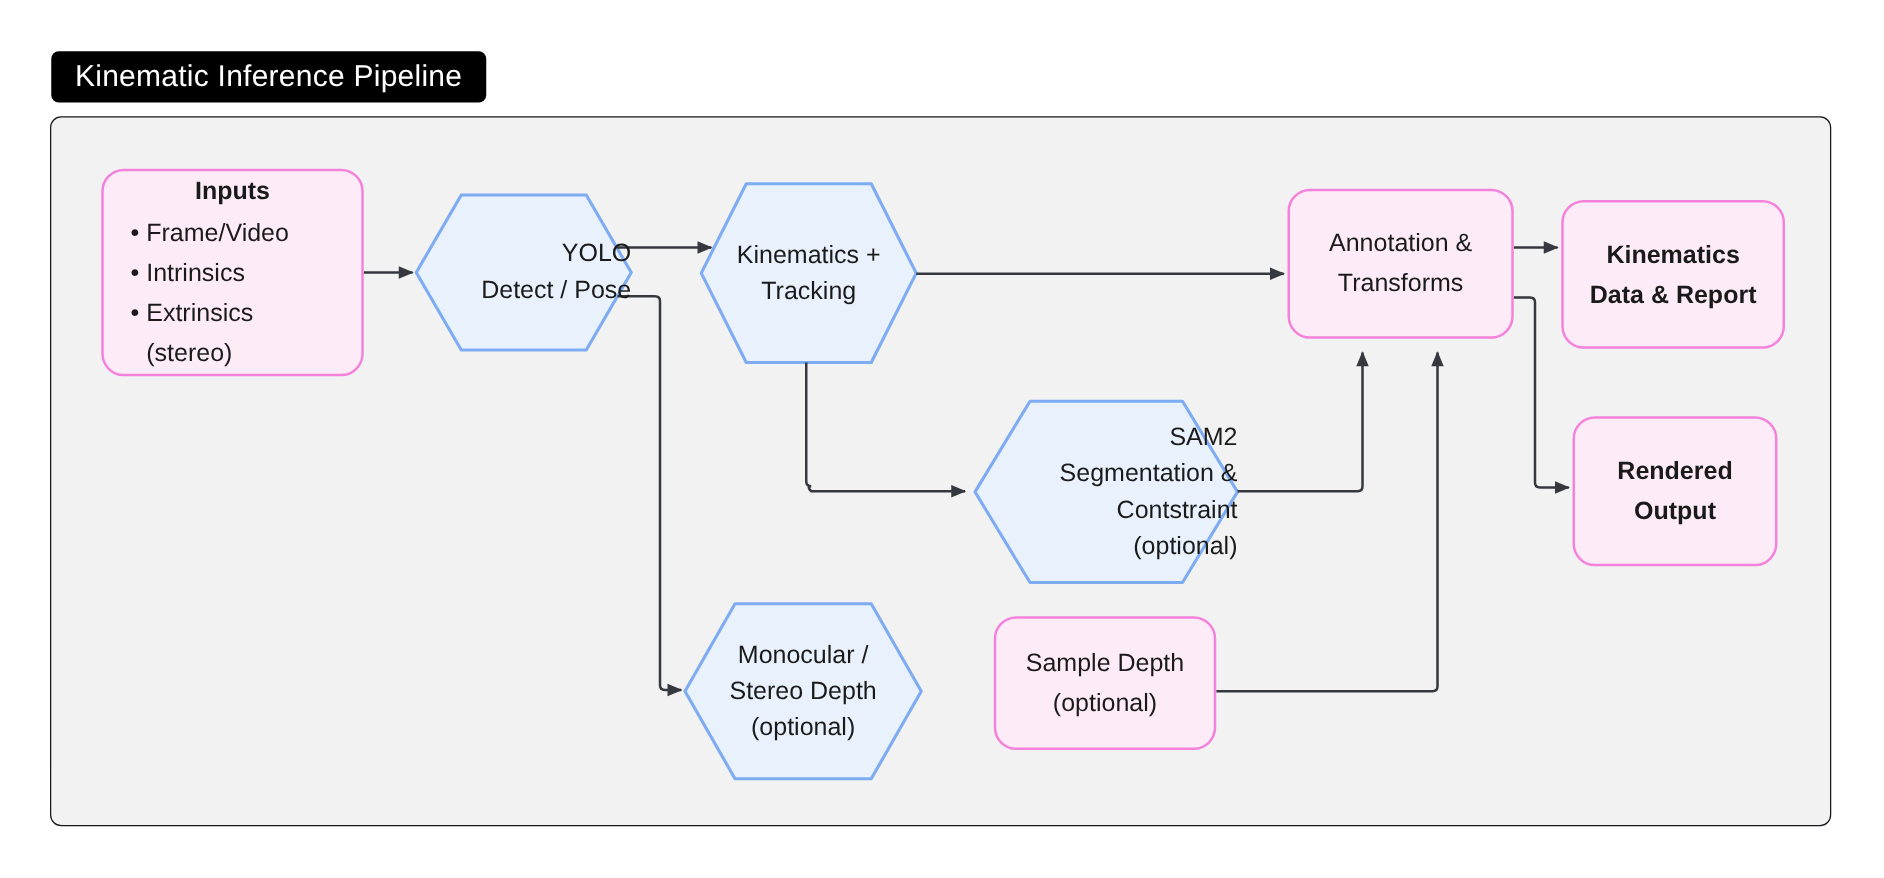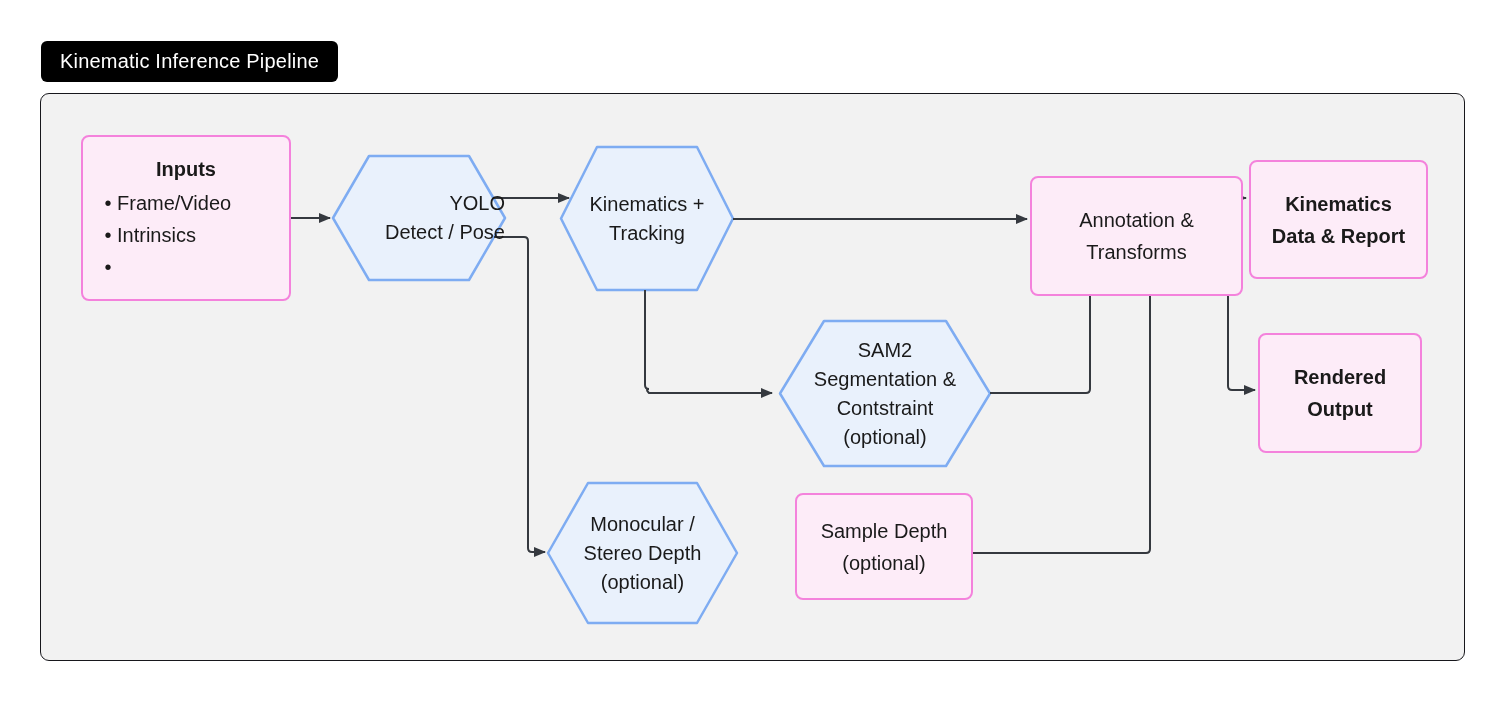--- a/index.html
+++ b/index.html
@@ -5,35 +5,35 @@
   html,body{margin:0;padding:0;background:#ffffff;}
   .canvas{
     position:relative;width:1507px;height:702px;overflow:hidden;
     font-family:"Liberation Sans","DejaVu Sans",sans-serif;color:#1a1a1a;
     background:#ffffff;
   }
   .title-badge{
     position:absolute;left:41px;top:41px;height:41px;box-sizing:border-box;
     background:var(--badge-bg,#000);color:var(--badge-text,#fff);
     border-radius:6px;display:flex;align-items:center;
-    padding:0 19px;font-size:20px;letter-spacing:.2px;
+    padding:0 19px;font-size:24px;letter-spacing:.2px;
   }
   .container{
     position:absolute;left:40px;top:93px;width:1425px;height:568px;box-sizing:border-box;
     background:var(--container-fill,#f2f2f2);
     border:1.5px solid #17171c;border-radius:9px;
   }
   .overlay{position:absolute;left:0;top:0;width:1507px;height:702px;pointer-events:none;}
   .node{position:absolute;box-sizing:border-box;display:flex;flex-direction:column;
         align-items:center;justify-content:center;text-align:center;
         font-size:20px;line-height:32px;}
   .pinkbox{
     background:var(--pink-fill,#fdecf8);
     border:2.5px solid var(--pink-border,#f482dc);
-    border-radius:8px;
+    border-radius:18px;
   }
   .hexlabel{line-height:29px;}
   .bold{font-weight:bold;}
   
   .inputs-inner{width:100%;padding:0 16px;box-sizing:border-box;text-align:left;}
   .inputs-title{text-align:center;font-weight:bold;margin-bottom:2px;}
   .bullet-row{display:flex;align-items:flex-start;}
   .bullet-dot{width:18px;flex:0 0 18px;text-align:center;}
   .bullet-text{flex:1;}
 </style>
@@ -79,53 +79,54 @@
       <div class="bullet-row">
         <span class="bullet-dot">•</span>
         <span class="bullet-text">Frame/Video</span>
       </div>
       <div class="bullet-row">
         <span class="bullet-dot">•</span>
         <span class="bullet-text">Intrinsics</span>
       </div>
       <div class="bullet-row">
         <span class="bullet-dot">•</span>
+        <span class="bullet-text" style="max-width:105px;">Extrinsics (stereo)</span>
       </div>
     </div>
   </div>
 
   <div class="node hexlabel" style="left:333px;top:156px;width:172px;height:124px;align-items:flex-end;">
     <div>YOLO</div>
     <div>Detect / Pose</div>
   </div>
 
   <div class="node hexlabel" style="left:561px;top:147px;width:172px;height:143px;">
     <div>Kinematics +</div>
     <div>Tracking</div>
   </div>
 
-  <div class="node hexlabel" style="left:780px;top:321px;width:210px;height:145px;">
+  <div class="node hexlabel" style="left:780px;top:321px;width:210px;height:145px;align-items:flex-end;">
     <div>SAM2</div>
     <div>Segmentation &amp;</div>
     <div>Contstraint</div>
     <div>(optional)</div>
   </div>
 
   <div class="node hexlabel" style="left:548px;top:483px;width:189px;height:140px;">
     <div>Monocular /</div>
     <div>Stereo Depth</div>
     <div>(optional)</div>
   </div>
 
   <div class="node pinkbox" style="left:795px;top:493px;width:178px;height:107px;">
     <div>Sample Depth</div>
     <div>(optional)</div>
   </div>
 
-  <div class="node pinkbox" style="left:1030px;top:176px;width:213px;height:120px;">
+  <div class="node pinkbox" style="left:1030px;top:151px;width:181px;height:120px;">
     <div>Annotation &amp;</div>
     <div>Transforms</div>
   </div>
 
   <div class="node pinkbox bold" style="left:1249px;top:160px;width:179px;height:119px;">
     <div>Kinematics</div>
     <div>Data &amp; Report</div>
   </div>
 
   <div class="node pinkbox bold" style="left:1258px;top:333px;width:164px;height:120px;">

